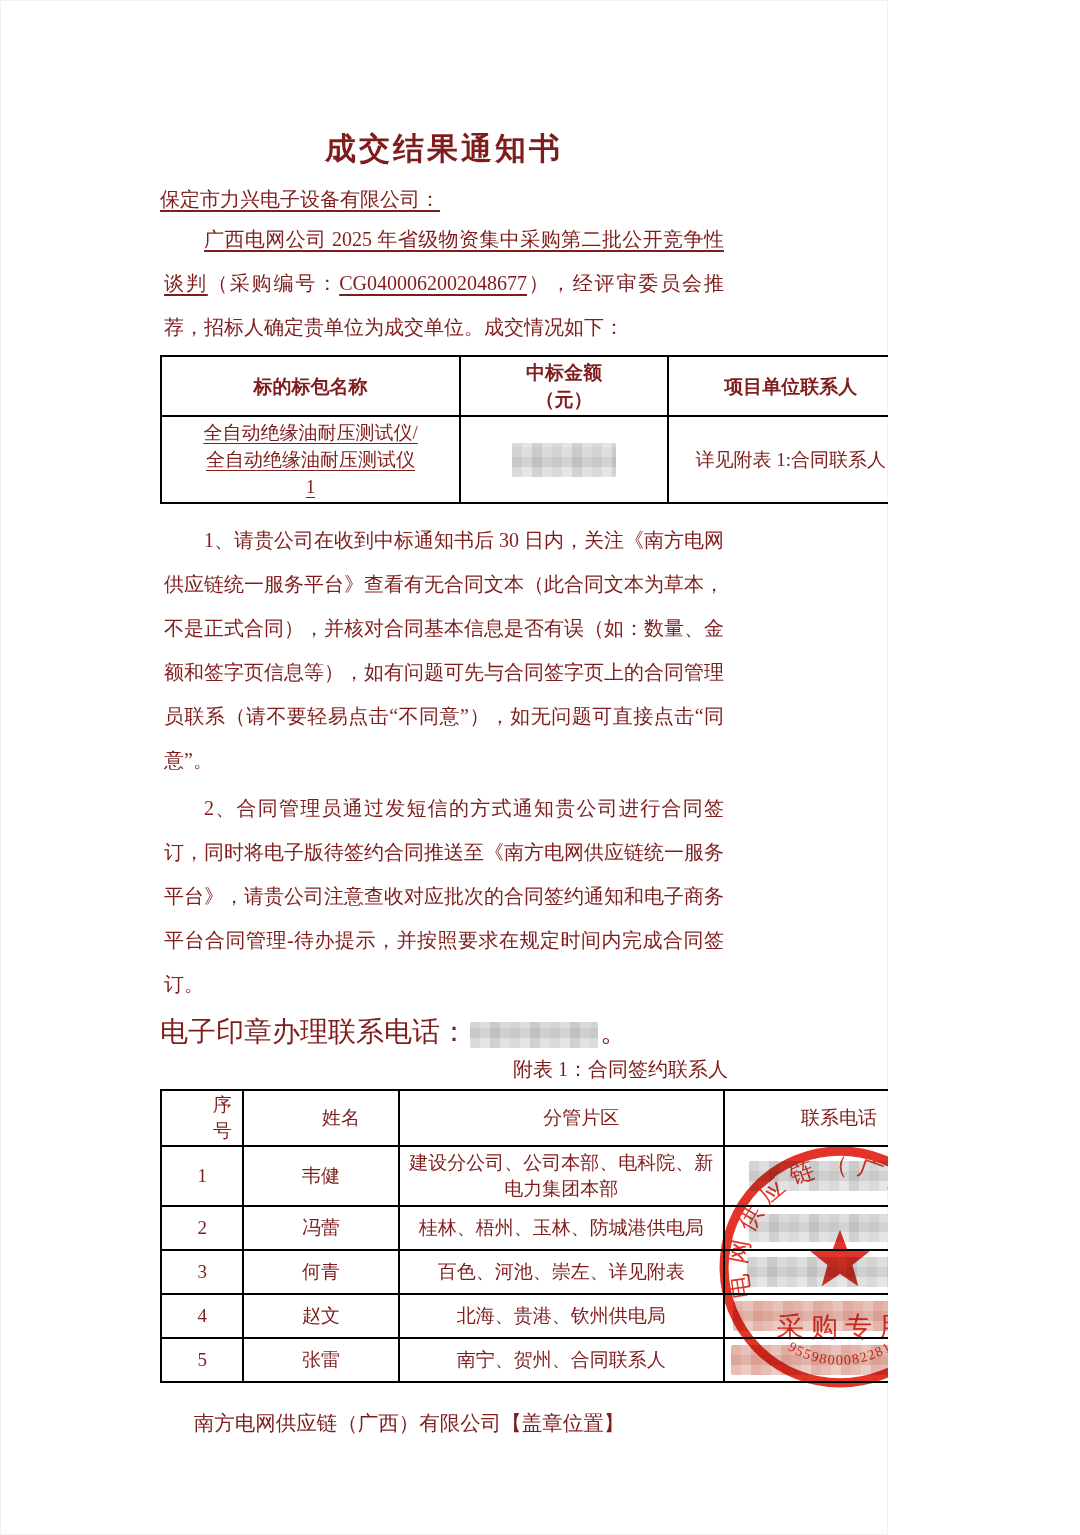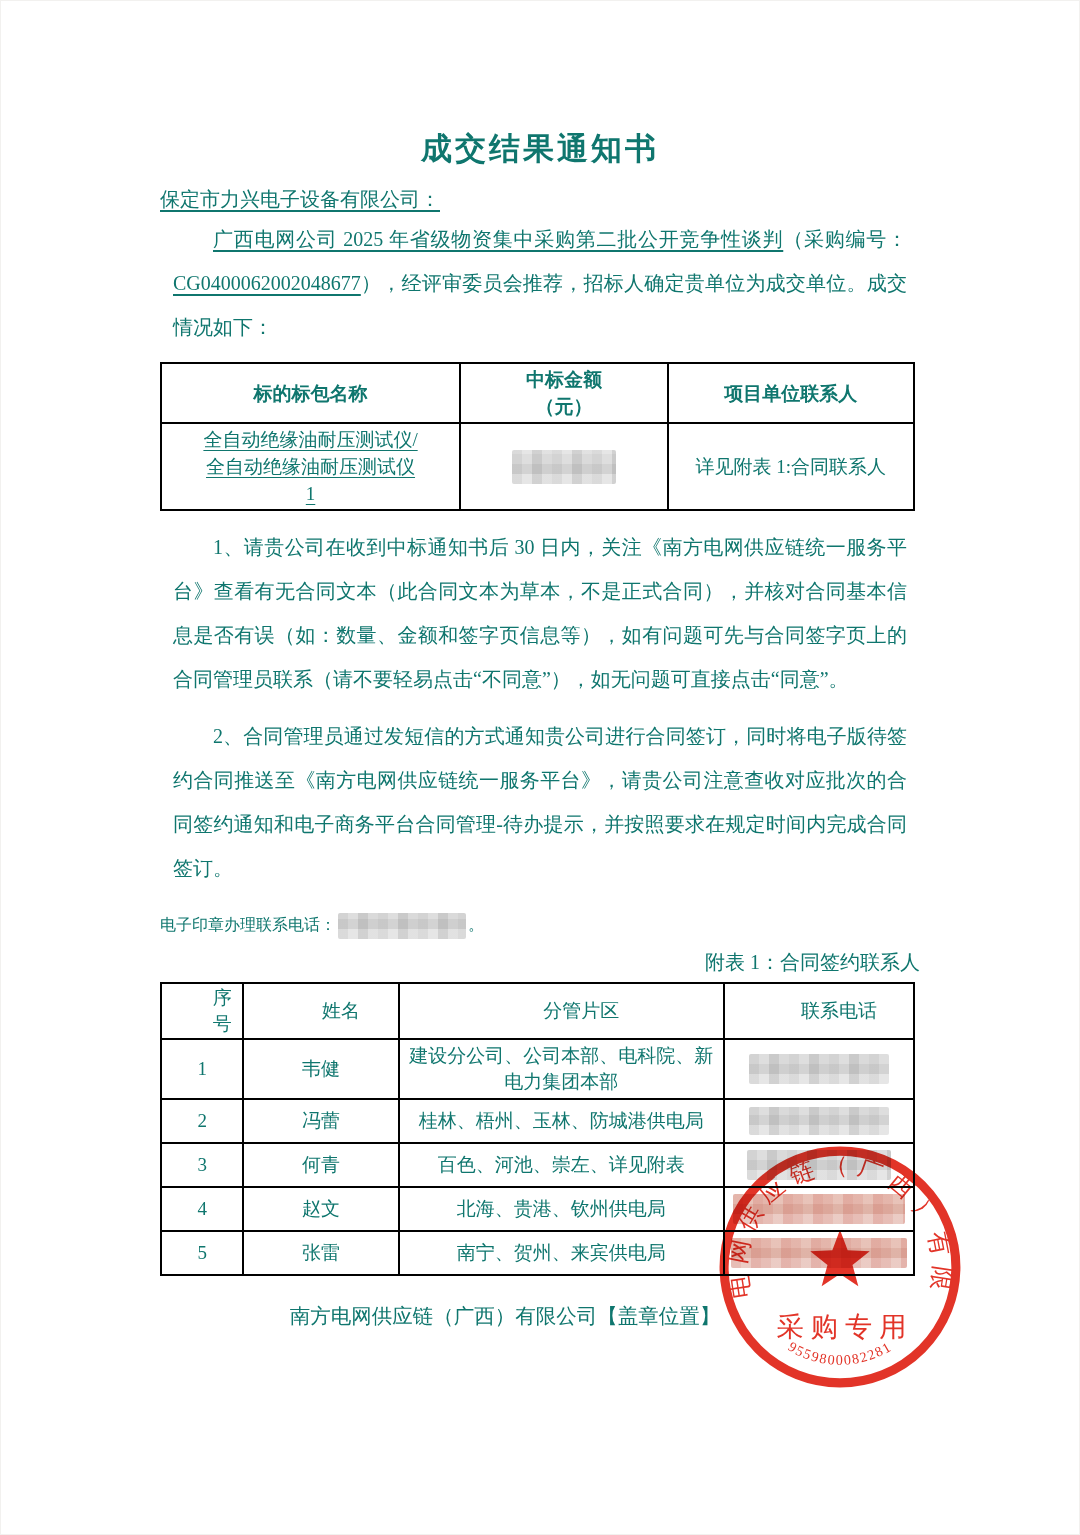--- a/index.html
+++ b/index.html
@@ -1,20 +1,20 @@
 <!DOCTYPE html>
 <html><head>
 <meta charset="utf-8">
 <style>
   html,body{margin:0;padding:0;background:#ffffff;}
   .page{
     position:relative;
-    width:1080px;height:1535px;
+    width:888px;height:1535px;
     background:#ffffff;
-    color:#0f766e;
+    color:#7f1d1d;
     font-family:"Liberation Serif","DejaVu Serif",serif;
     overflow:hidden;
     box-shadow:inset 0 0 0 1px #f2f1ef;
   }
   .content{padding:0 160px;}
   .doc-title{
     padding-top:128px;
     text-align:center;
     font-family:"Liberation Sans","DejaVu Sans",sans-serif;
     font-weight:700;
@@ -25,21 +25,21 @@
     margin-top:16px;
     font-size:20px;
     text-decoration:underline;
     text-underline-offset:4px;
   }
   .para{
     font-size:20px;
     line-height:44px;
     text-align:justify;
     text-indent:2em;
-    margin:13px;
+    margin:4px;
   }
   .intro{margin-top:4px;}
   .u{text-decoration:underline;text-underline-offset:4px;}
   table{border-collapse:collapse;margin-top:6px;}
   .award-table{width:755px;}
   .award-table th,.award-table td{
     border:2px solid #000;
     text-align:center;
     vertical-align:middle;
     font-size:19px;
@@ -61,21 +61,21 @@
   .contacts-table th{height:40px;padding-left:46px;}
   .contacts-table td{height:40px;}
   .row-tall td{height:56px;}
   .appendix-caption{
     margin-top:2px;
     font-size:20px;
     text-indent:2em;
     text-align:right;
   }
   .phone-line{
-    font-size:16px;
+    font-size:28px;
     line-height:44px;
   }
   .sig-company{
     margin-top:26px;
     font-size:20.5px;
     text-align:center;
     padding-right:70px;
   }
   .sig-date{
     margin-top:16px;
@@ -193,21 +193,21 @@
       </tr>
       <tr>
         <td>4</td>
         <td>赵文</td>
         <td>北海、贵港、钦州供电局</td>
         <td><span class="mosaic red m-phone4"></span></td>
       </tr>
       <tr>
         <td>5</td>
         <td>张雷</td>
-        <td>南宁、贺州、来宾供电局</td>
+        <td>南宁、贺州、合同联系人</td>
         <td><span class="mosaic red m-phone5"></span></td>
       </tr>
     </tbody>
       </table>
 
     <div class="sig-company">南方电网供应链（广西）有限公司【盖章位置】</div>
 
   </div>
 
   <svg class="stamp" viewBox="0 0 256 256" xmlns="http://www.w3.org/2000/svg">

